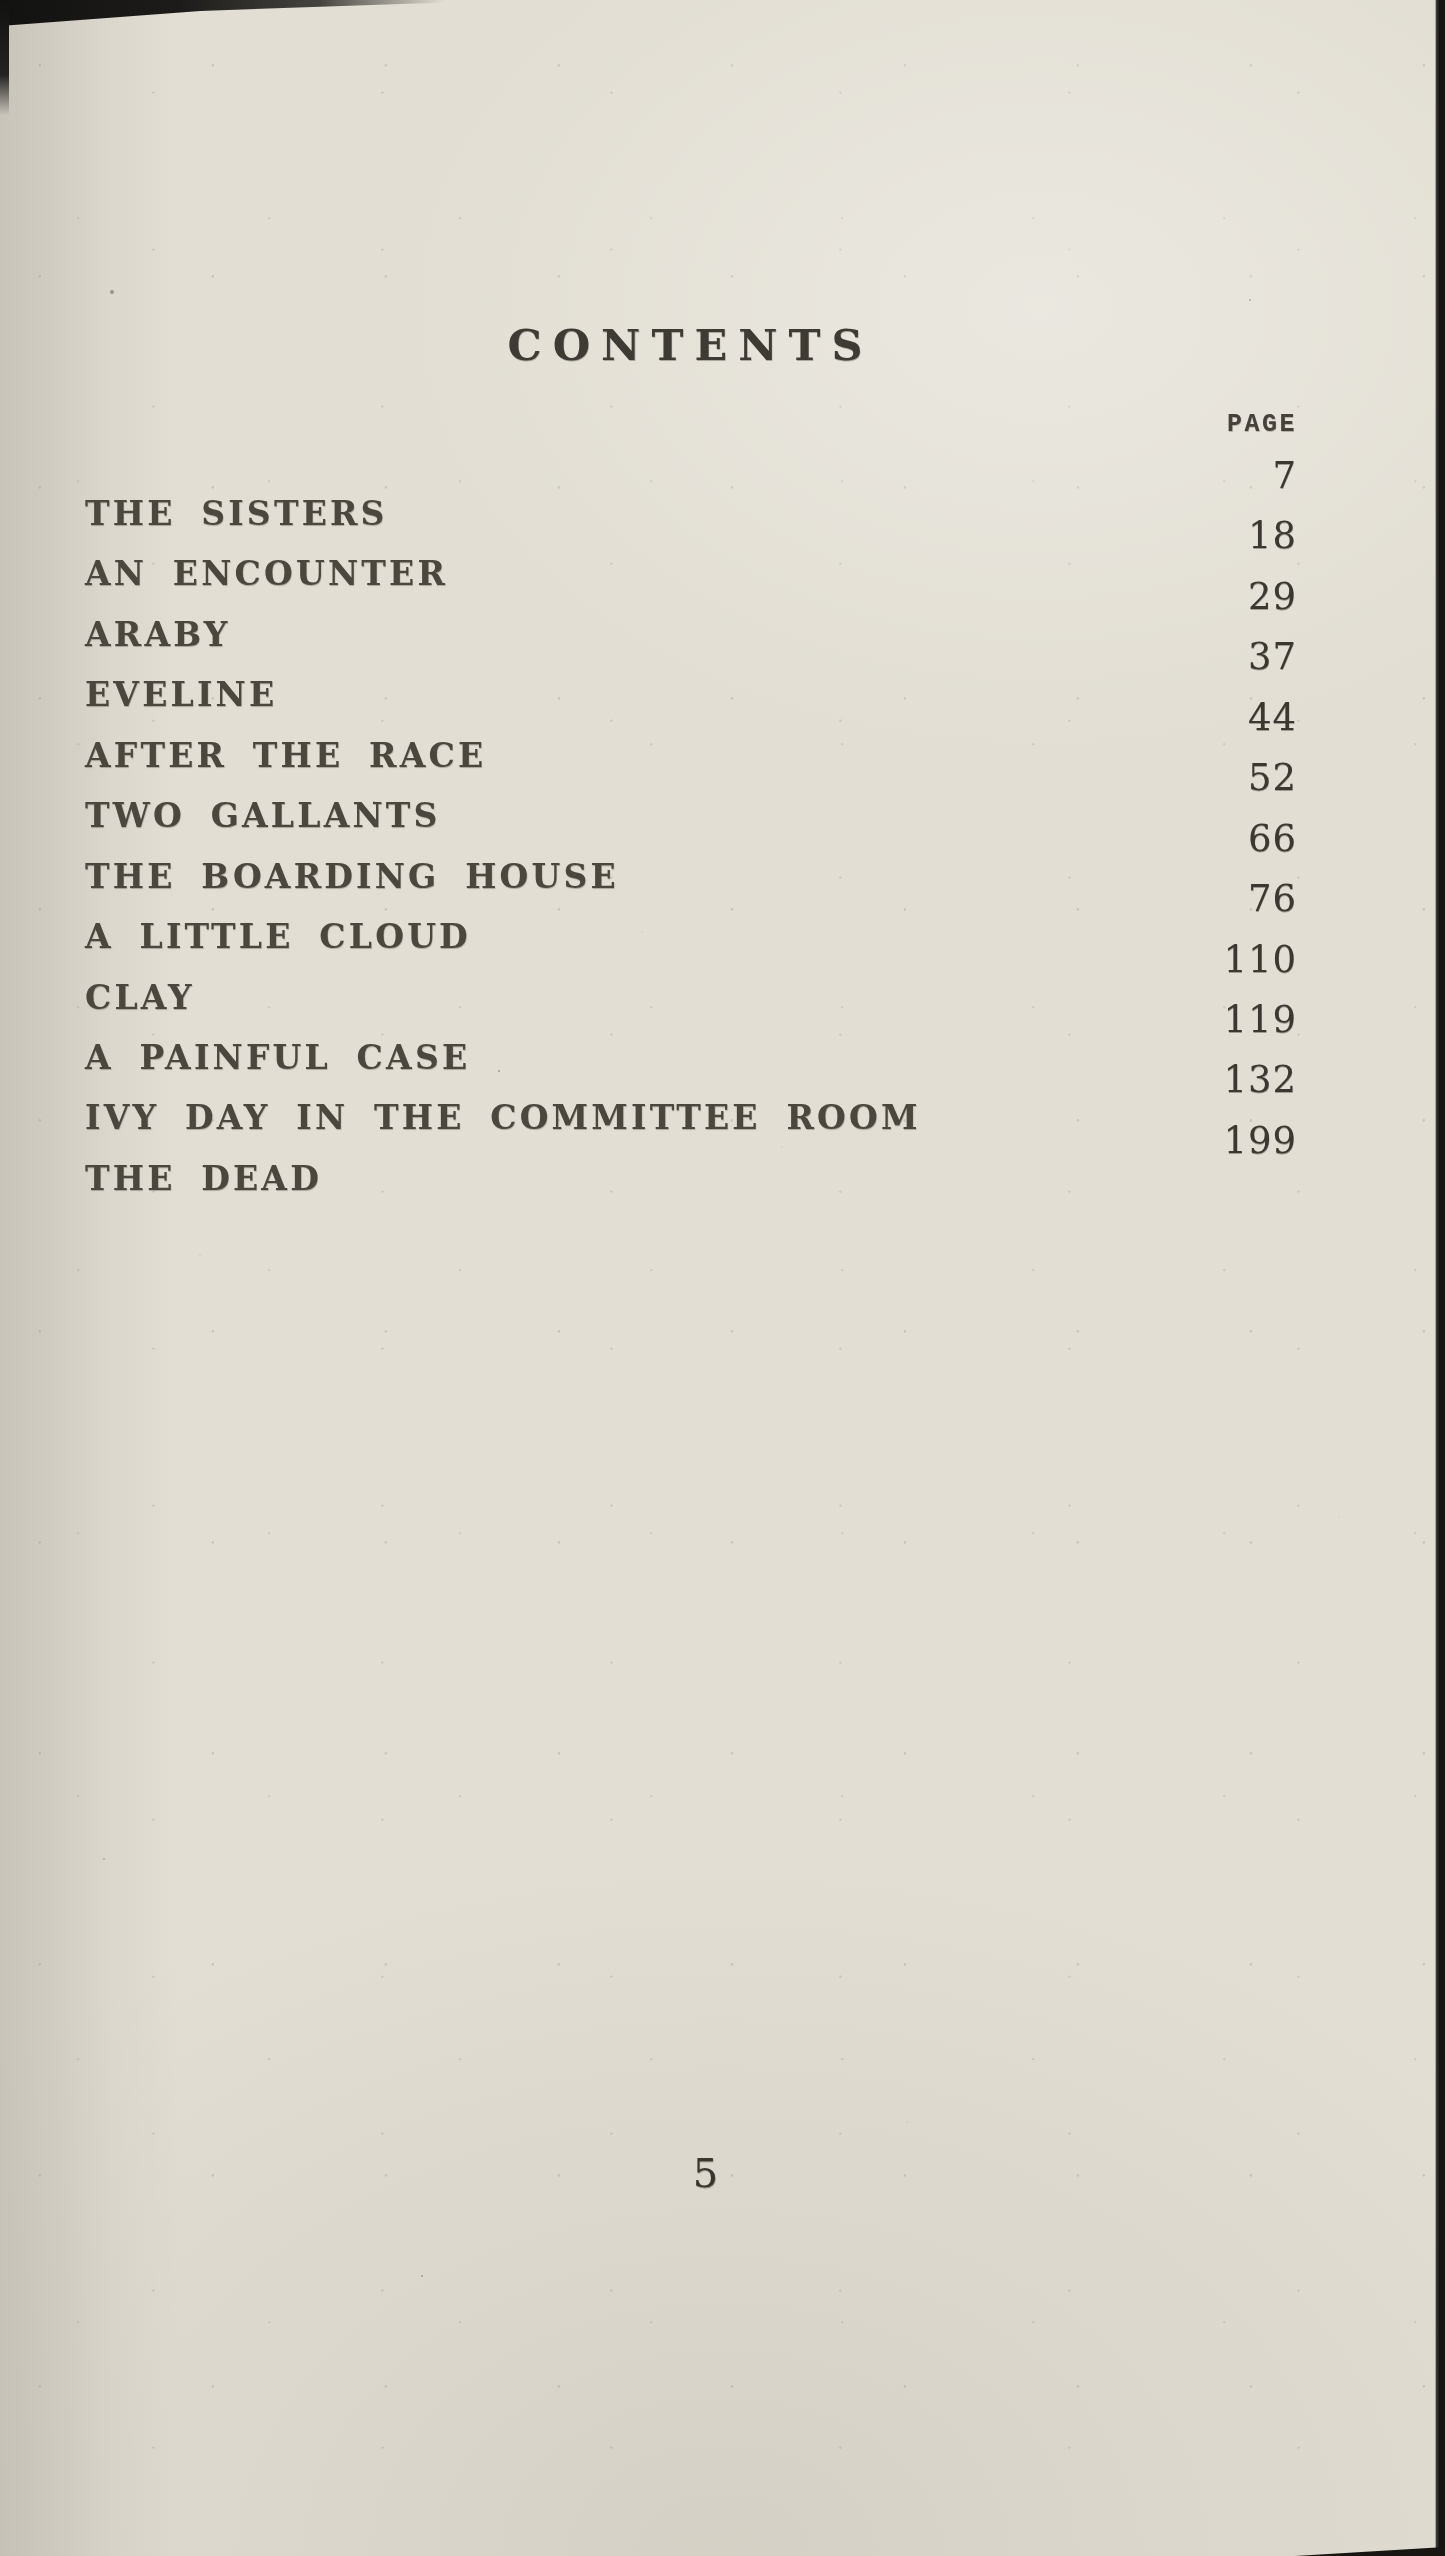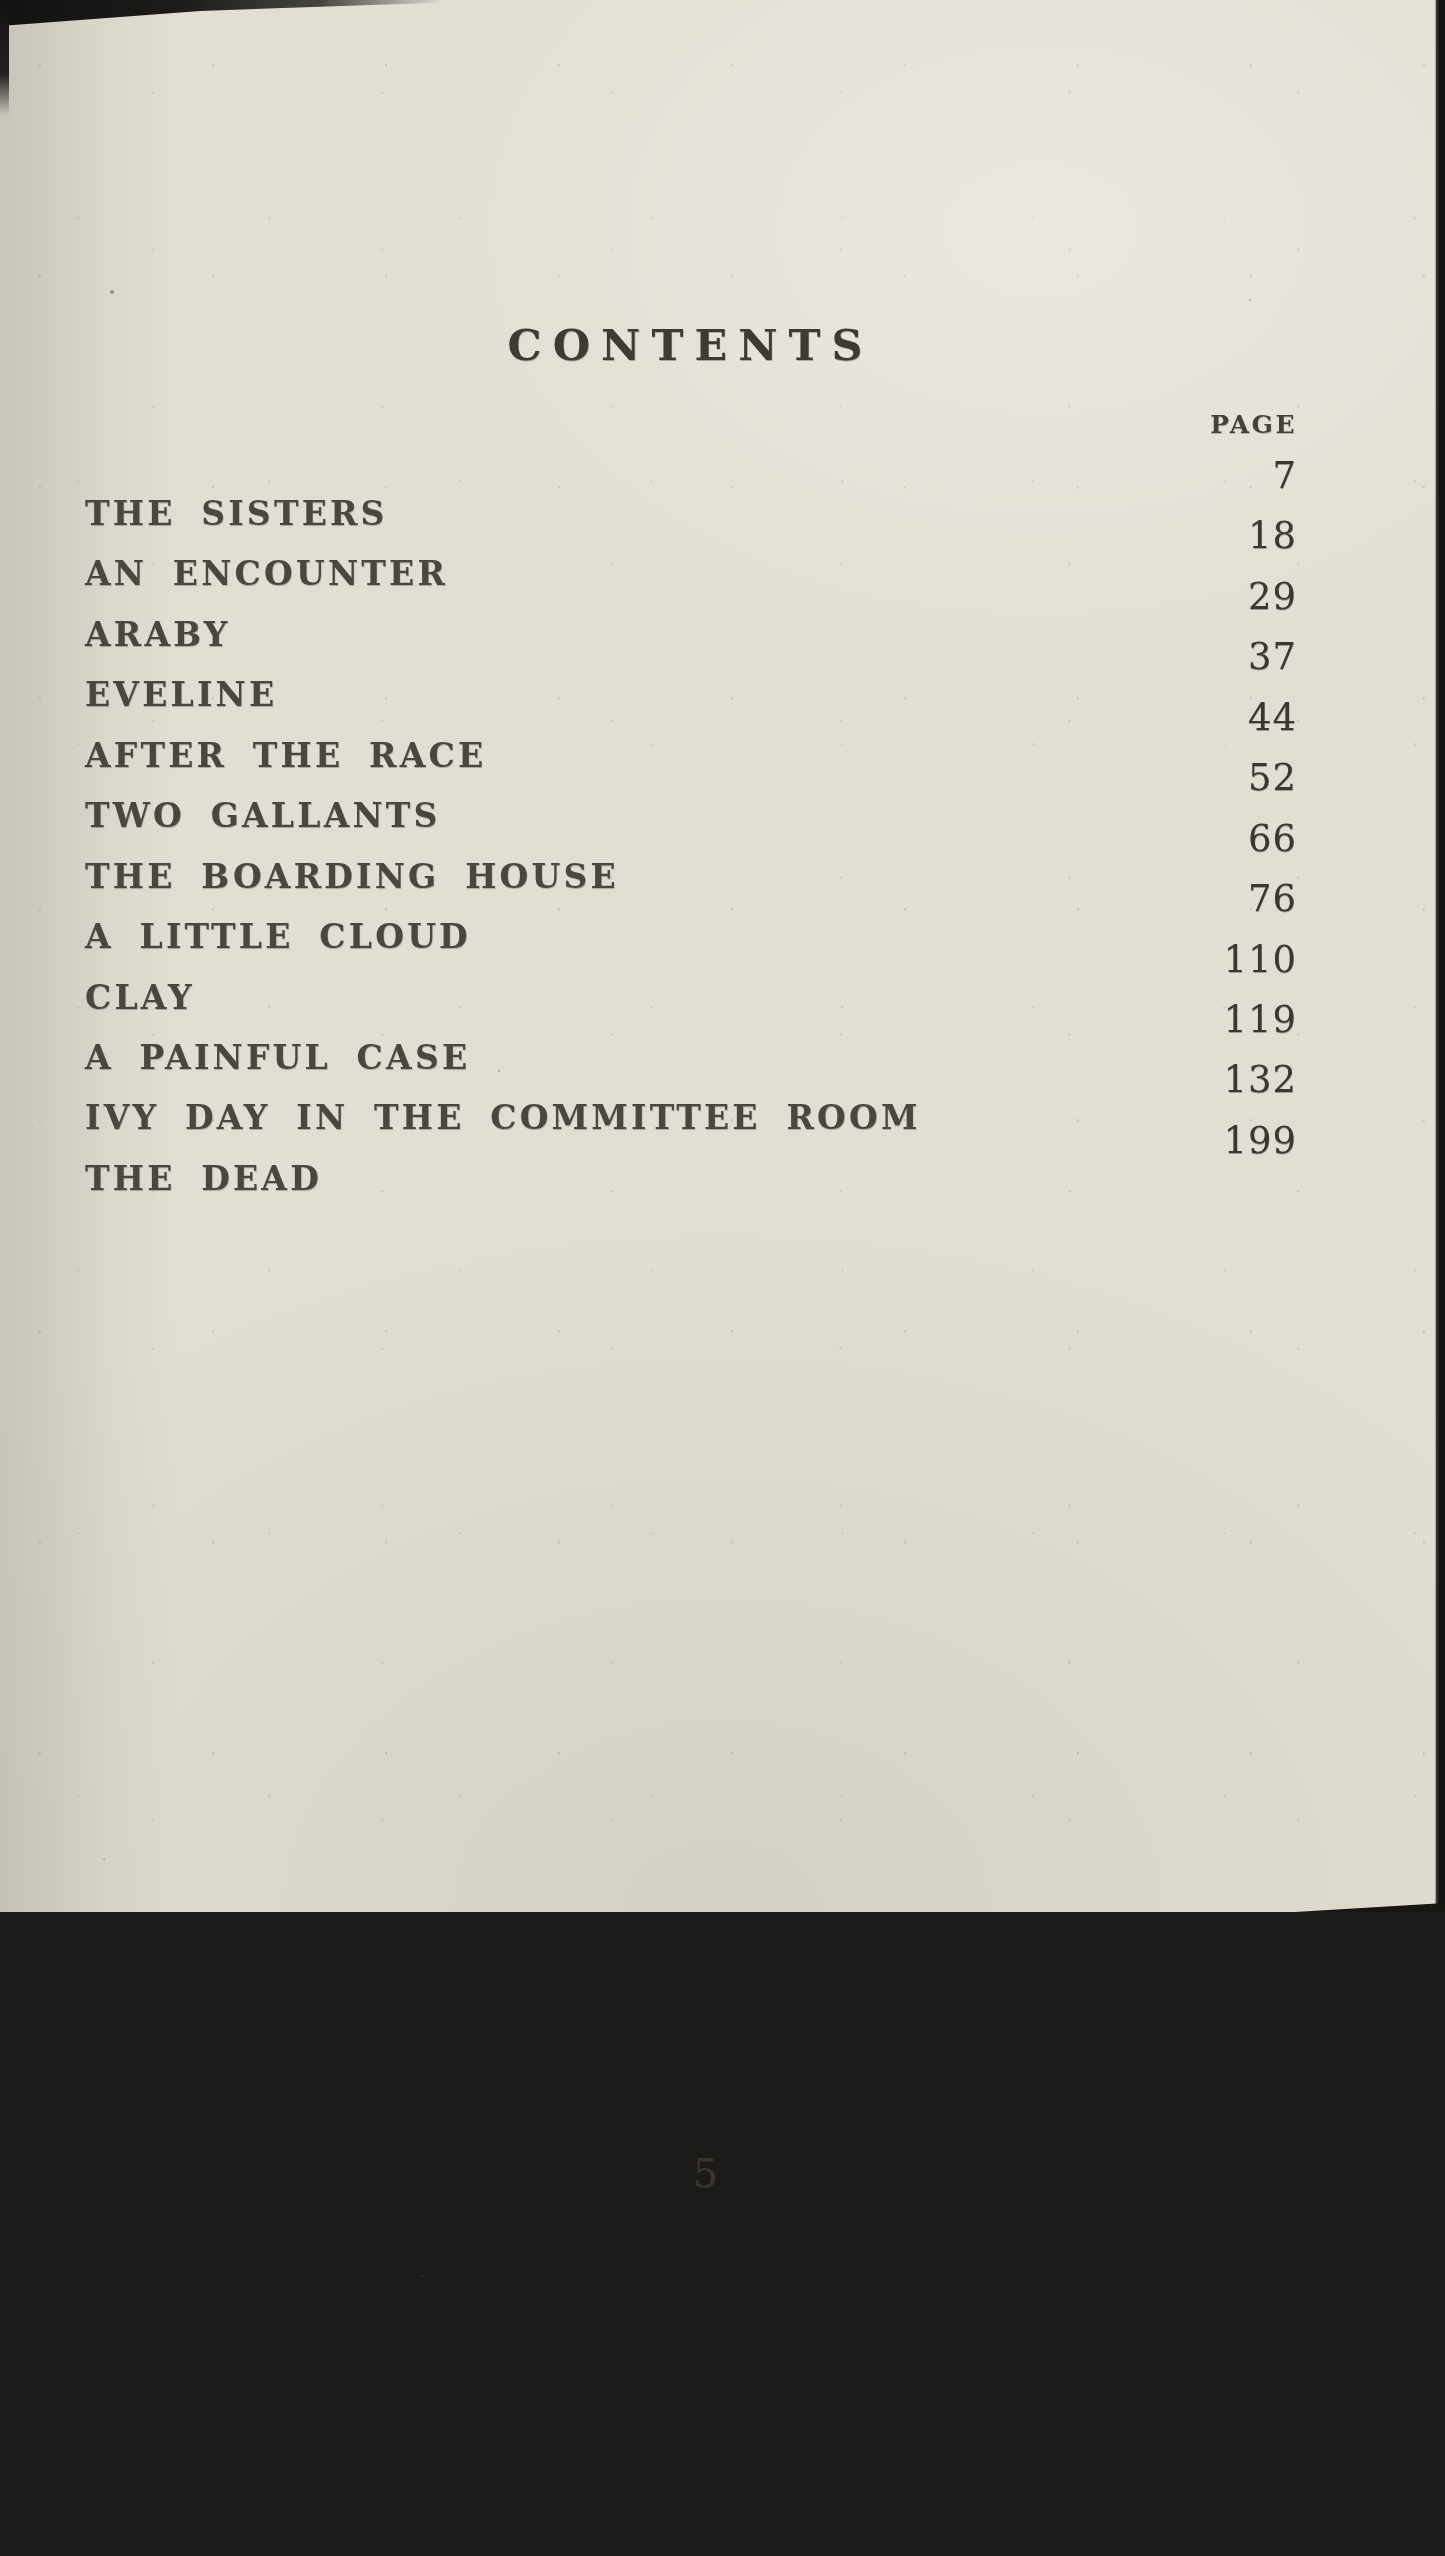--- a/index.html
+++ b/index.html
@@ -9,21 +9,21 @@
   }
   * { margin: 0; padding: 0; box-sizing: border-box; }
   html, body { width: 1445px; height: 2556px; overflow: hidden; }
   body {
     background: var(--backdrop);
     font-family: "DejaVu Serif", "Liberation Serif", serif;
   }
   .scene {
     position: relative;
     width: 1445px;
-    height: 1912px;
+    height: 2556px;
     background: var(--backdrop);
   }
   
   .page {
     position: absolute;
     inset: 0;
     background-color: var(--paper);
     background-image:
       radial-gradient(ellipse 1000px 700px at 72% 12%, rgba(255,255,255,0.30), transparent 65%),
       radial-gradient(ellipse 1400px 1000px at 50% 100%, rgba(118,112,97,0.12), transparent 72%),
@@ -90,20 +90,21 @@
     color: #3e3a34;
     text-shadow: 0.6px 0.8px 0.6px rgba(62,58,52,0.35);
   }
   .col-header {
     position: absolute; right: 148px; top: 410px;
     font-size: 25px;
     font-weight: bold;
     letter-spacing: 2.5px;
     color: #46413a;
     text-shadow: 0.4px 0.5px 0.5px rgba(70,65,58,0.30);
+    font-family: Liberation Mono, monospace;
   }
   .toc {
     position: absolute; left: 85px; right: 148px; top: 456px;
   }
   .row { position: relative; height: 60.45px; }
   .row .t {
     position: absolute; left: 0; top: 38px;
     font-size: 33px;
     font-weight: bold;
     letter-spacing: 3.2px;

